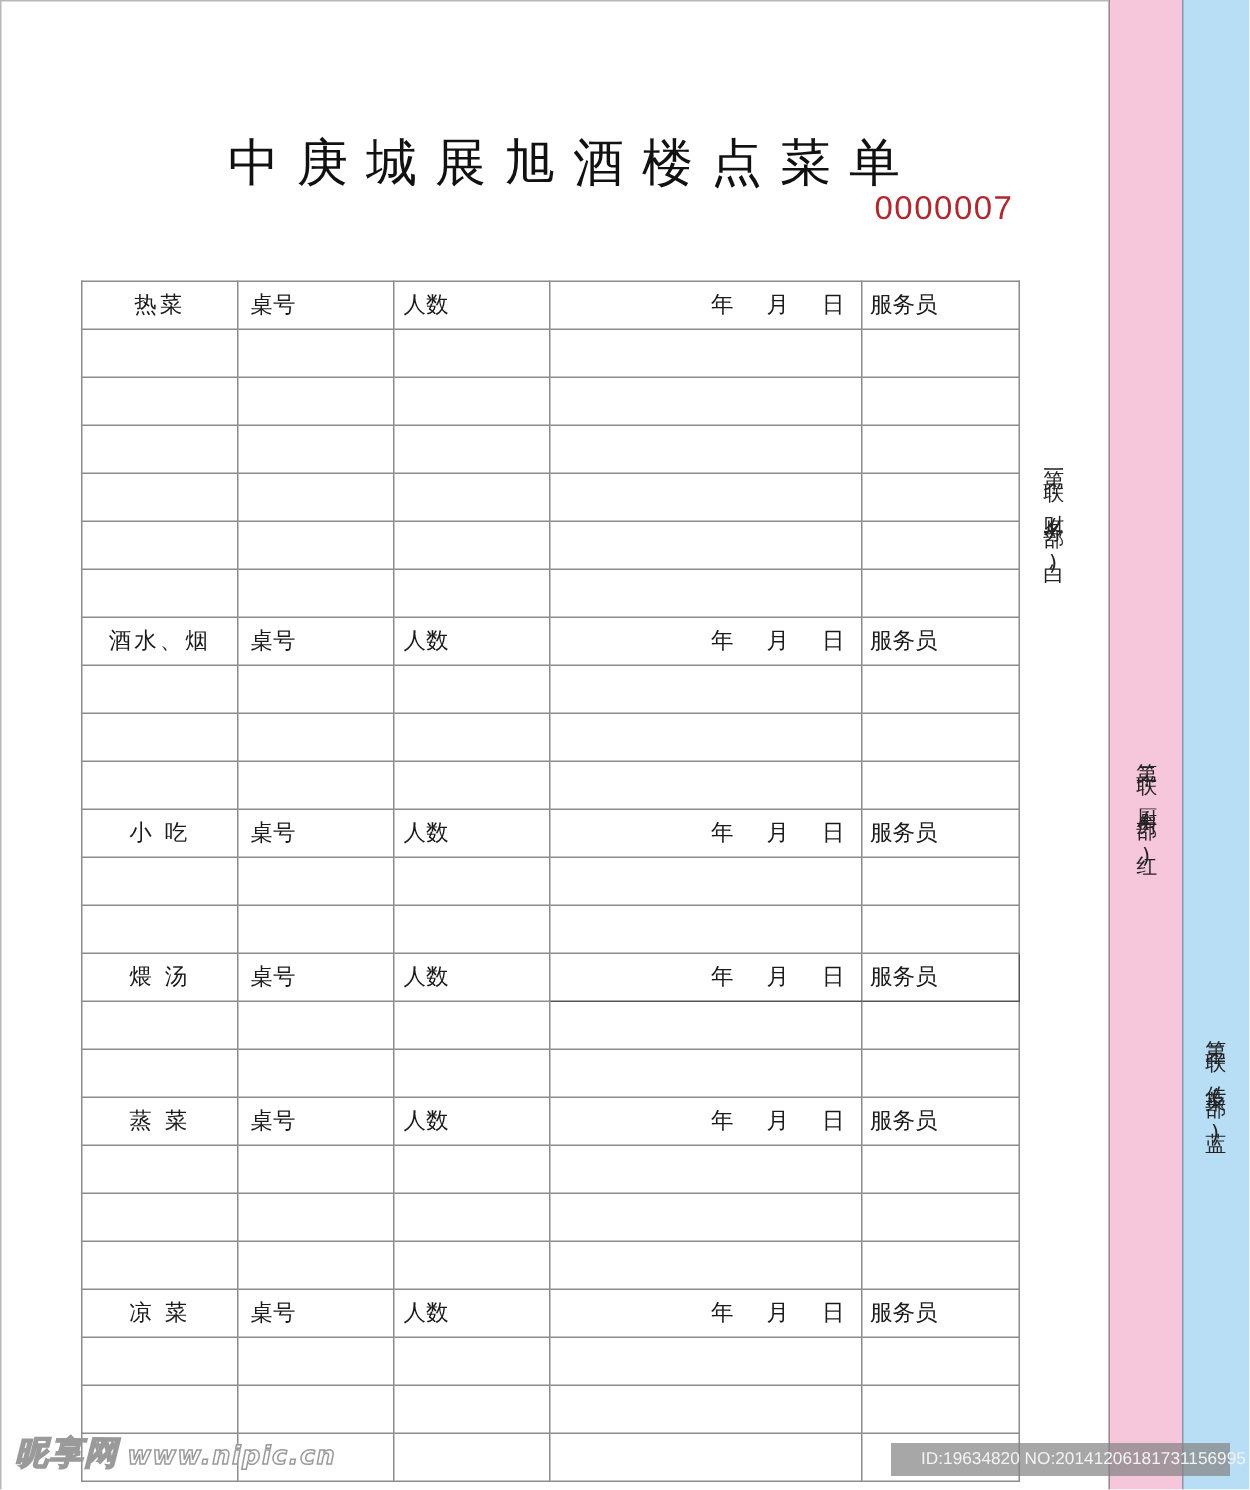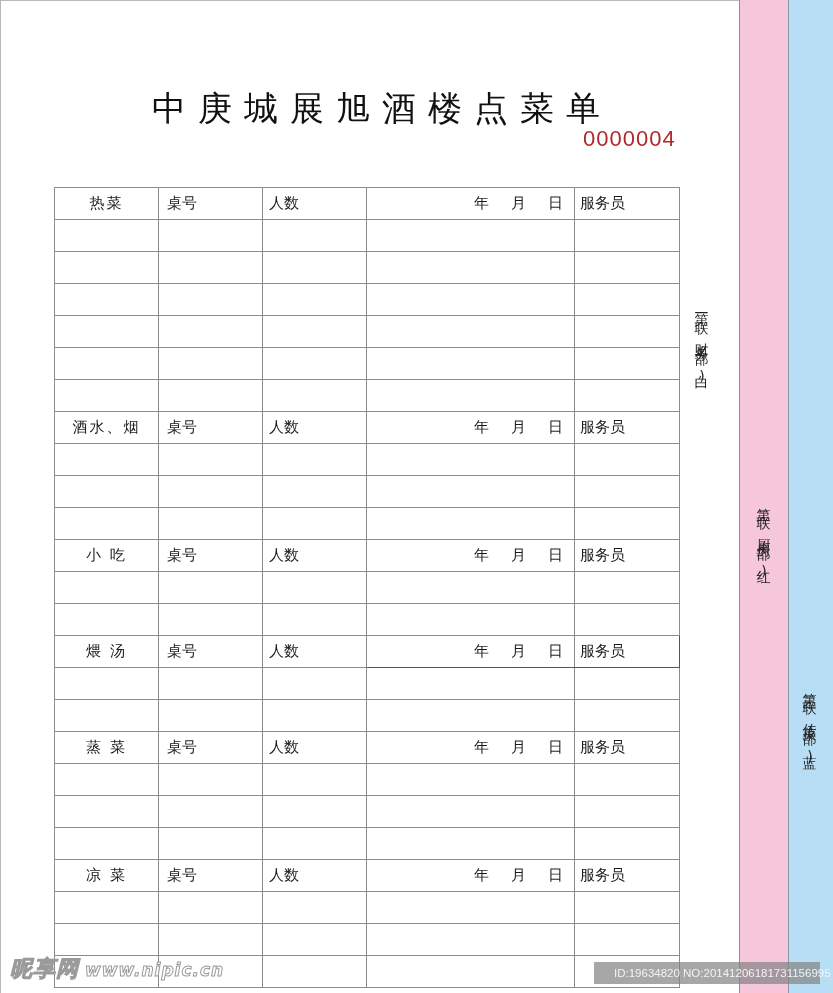--- a/index.html
+++ b/index.html
@@ -29,21 +29,21 @@
   .wm-right { position: absolute; left: 594px; top: 962px; width: 226px; height: 22px; background: rgba(130,130,130,0.7); color: #f3f3f3; font-size: 11.5px; line-height: 22px; padding-left: 20px; box-sizing: border-box; white-space: nowrap; font-family: "Liberation Sans", sans-serif; }
 </style>
 </head>
 <body>
 
 <div class="sheet"></div>
 <div class="strip-pink"></div>
 <div class="strip-blue"></div>
 
 <div class="title">中庚城展旭酒楼点菜单</div>
-<div class="serial">0000004</div>
+<div class="serial">0000007</div>
 
 <table class="menu">
   <tbody id="menu-body">
       <tr>
         <td class="c-cat">热菜</td>
         <td class="c-table">桌号</td>
         <td class="c-people">人数</td>
         <td class="c-date"><span>年</span><span>月</span><span>日</span></td>
         <td class="c-waiter">服务员</td>
       </tr>

